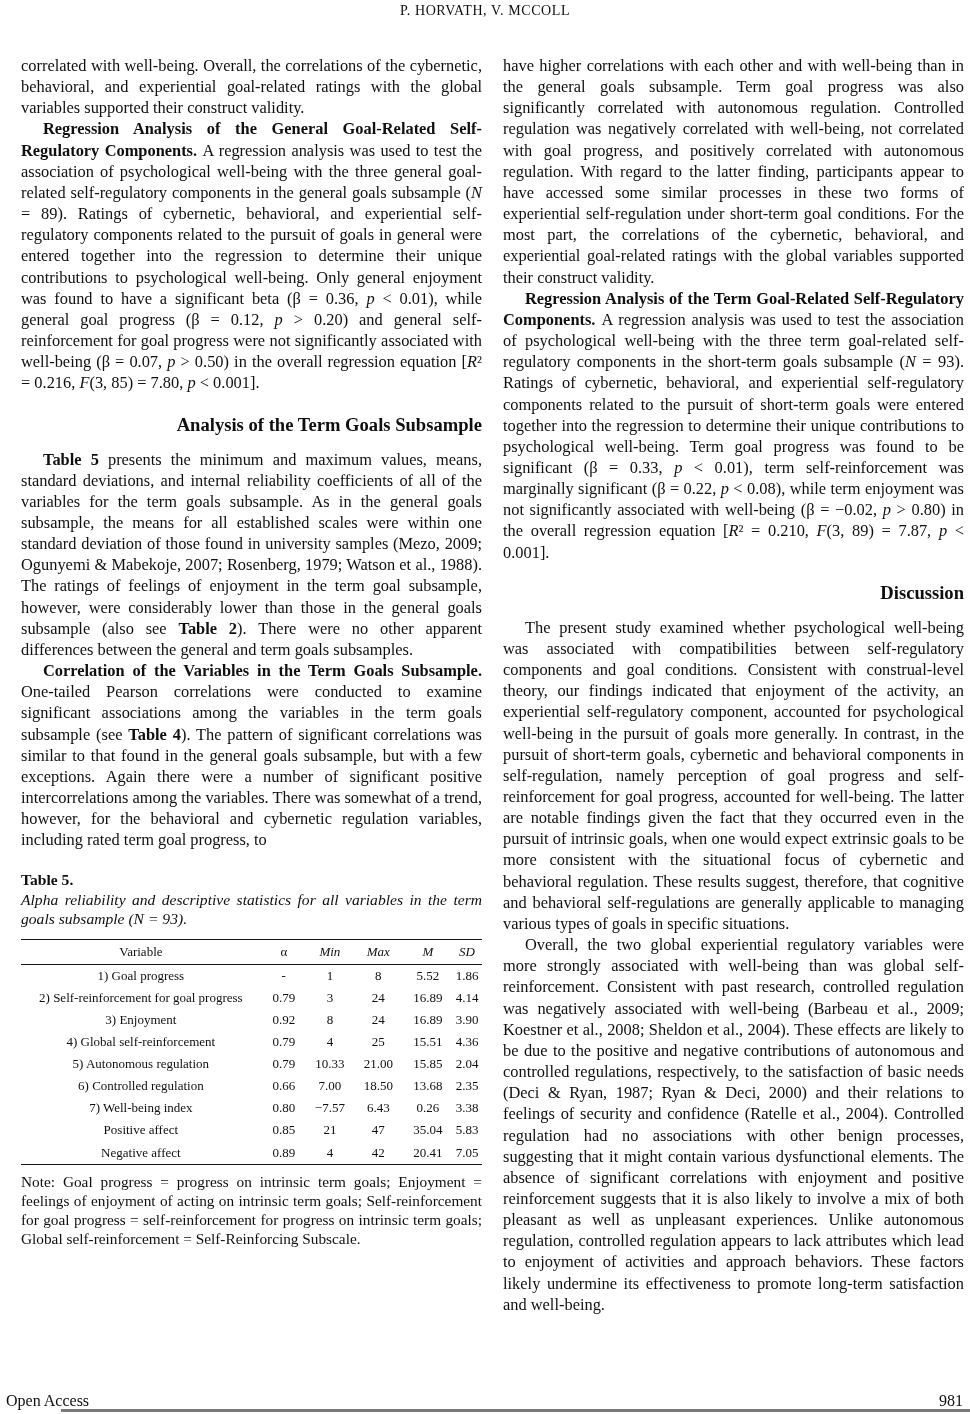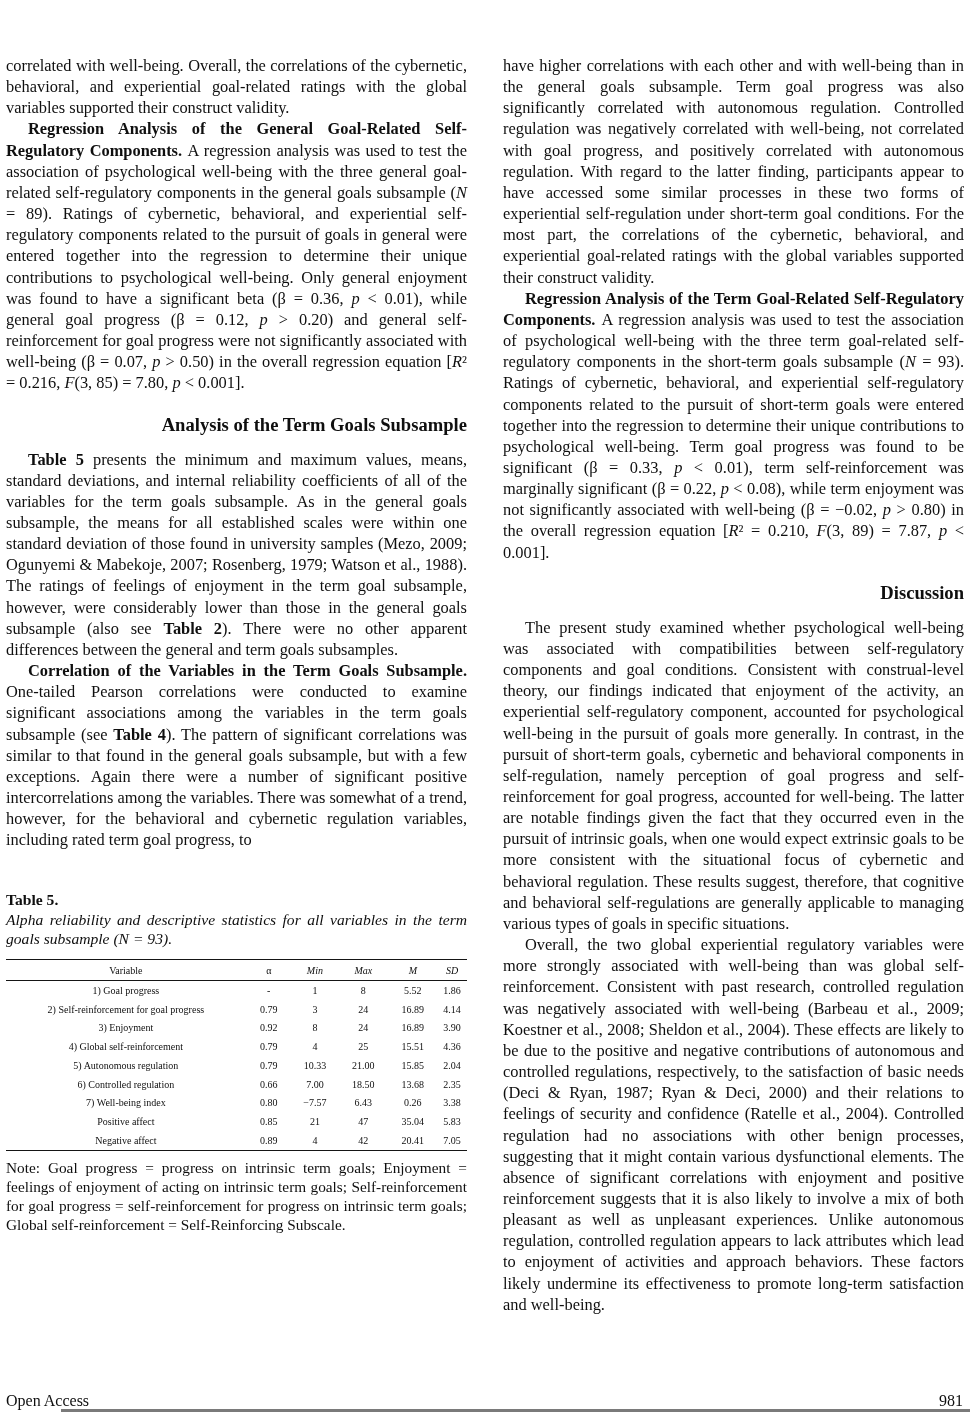--- a/index.html
+++ b/index.html
@@ -23,51 +23,51 @@
   }
   .col {
     position: absolute;
     top: 55px;
     width: 461px;
     text-align: justify;
     font-size: 16.4px;
     line-height: 21.15px;
     hyphens: none;
   }
-  .col-left  { left: 6px; font-family: Liberation Serif, serif; }
+  .col-left  { left: 21px; font-family: Liberation Serif, serif; }
   .col-right { left: 503px; }
   p.body-p { margin: 0; }
   p.indent { text-indent: 22px; }
   .b { font-weight: bold; }
   .i { font-style: italic; }
   h2.section-heading {
     font-size: 18.6px;
     line-height: 22px;
     margin: 20px 0 13px 0;
     text-align: right;
     font-weight: bold;
   }
   h2.centered { margin: 19px 0 13px 0; }
-  .table-block { margin-top: 40px; }
+  .table-block { margin-top: 20px; }
   .tlabel {
     font-size: 15.6px;
     font-weight: bold;
     line-height: 19.5px;
   }
   .tcaption {
     font-size: 15.6px;
     font-style: italic;
     line-height: 19.5px;
     text-align: justify;
   }
   table.stats-table {
     width: 100%;
     border-collapse: collapse;
     margin-top: 10px;
-    font-size: 10px;
+    font-size: 13px;
     border-top: 1.6px solid #151515;
     border-bottom: 1.8px solid #151515;
   }
   table.stats-table th {
     font-weight: normal;
     text-align: center;
     padding: 5px 0 4px 0;
     border-bottom: 1.3px solid #151515;
     line-height: 1.15;
   }
@@ -98,20 +98,21 @@
     width: 909px;
     height: 3px;
     background: #7a7a7a;
   }
 </style>
 </head>
 <body>
 
 <div class="page">
 
+  <div class="running-head">P. HORVATH, V. MCCOLL</div>
 
   <div class="col col-left">
     <p class="body-p"><span>correlated with well-being. Overall, the correlations of the cybernetic, behavioral, and experiential goal-related ratings with the global variables supported their construct validity.</span></p>
     <p class="body-p indent"><span class="b">Regression Analysis of the General Goal-Related Self-Regulatory Components. </span><span>A regression analysis was used to test the association of psychological well-being with the three general goal-related self-regulatory components in the general goals subsample (</span><span class="i">N</span><span> = 89). Ratings of cybernetic, behavioral, and experiential self-regulatory components related to the pursuit of goals in general were entered together into the regression to determine their unique contributions to psychological well-being. Only general enjoyment was found to have a significant beta (β = 0.36, </span><span class="i">p</span><span> &lt; 0.01), while general goal progress (β = 0.12, </span><span class="i">p</span><span> &gt; 0.20) and general self-reinforcement for goal progress were not significantly associated with well-being (β = 0.07, </span><span class="i">p</span><span> &gt; 0.50) in the overall regression equation [</span><span class="i">R</span><span>² = 0.216, </span><span class="i">F</span><span>(3, 85) = 7.80, </span><span class="i">p</span><span> &lt; 0.001].</span></p>
     <h2 class="section-heading">Analysis of the Term Goals Subsample</h2>
     <p class="body-p indent"><span class="b">Table 5</span><span> presents the minimum and maximum values, means, standard deviations, and internal reliability coefficients of all of the variables for the term goals subsample. As in the general goals subsample, the means for all established scales were within one standard deviation of those found in university samples (Mezo, 2009; Ogunyemi &amp; Mabekoje, 2007; Rosenberg, 1979; Watson et al., 1988). The ratings of feelings of enjoyment in the term goal subsample, however, were considerably lower than those in the general goals subsample (also see </span><span class="b">Table 2</span><span>). There were no other apparent differences between the general and term goals subsamples.</span></p>
     <p class="body-p indent"><span class="b">Correlation of the Variables in the Term Goals Subsample. </span><span>One-tailed Pearson correlations were conducted to examine significant associations among the variables in the term goals subsample (see </span><span class="b">Table 4</span><span>). The pattern of significant correlations was similar to that found in the general goals subsample, but with a few exceptions. Again there were a number of significant positive intercorrelations among the variables. There was somewhat of a trend, however, for the behavioral and cybernetic regulation variables, including rated term goal progress, to</span></p>
 
     <div class="table-block">
       <div class="tlabel">Table 5.</div>

